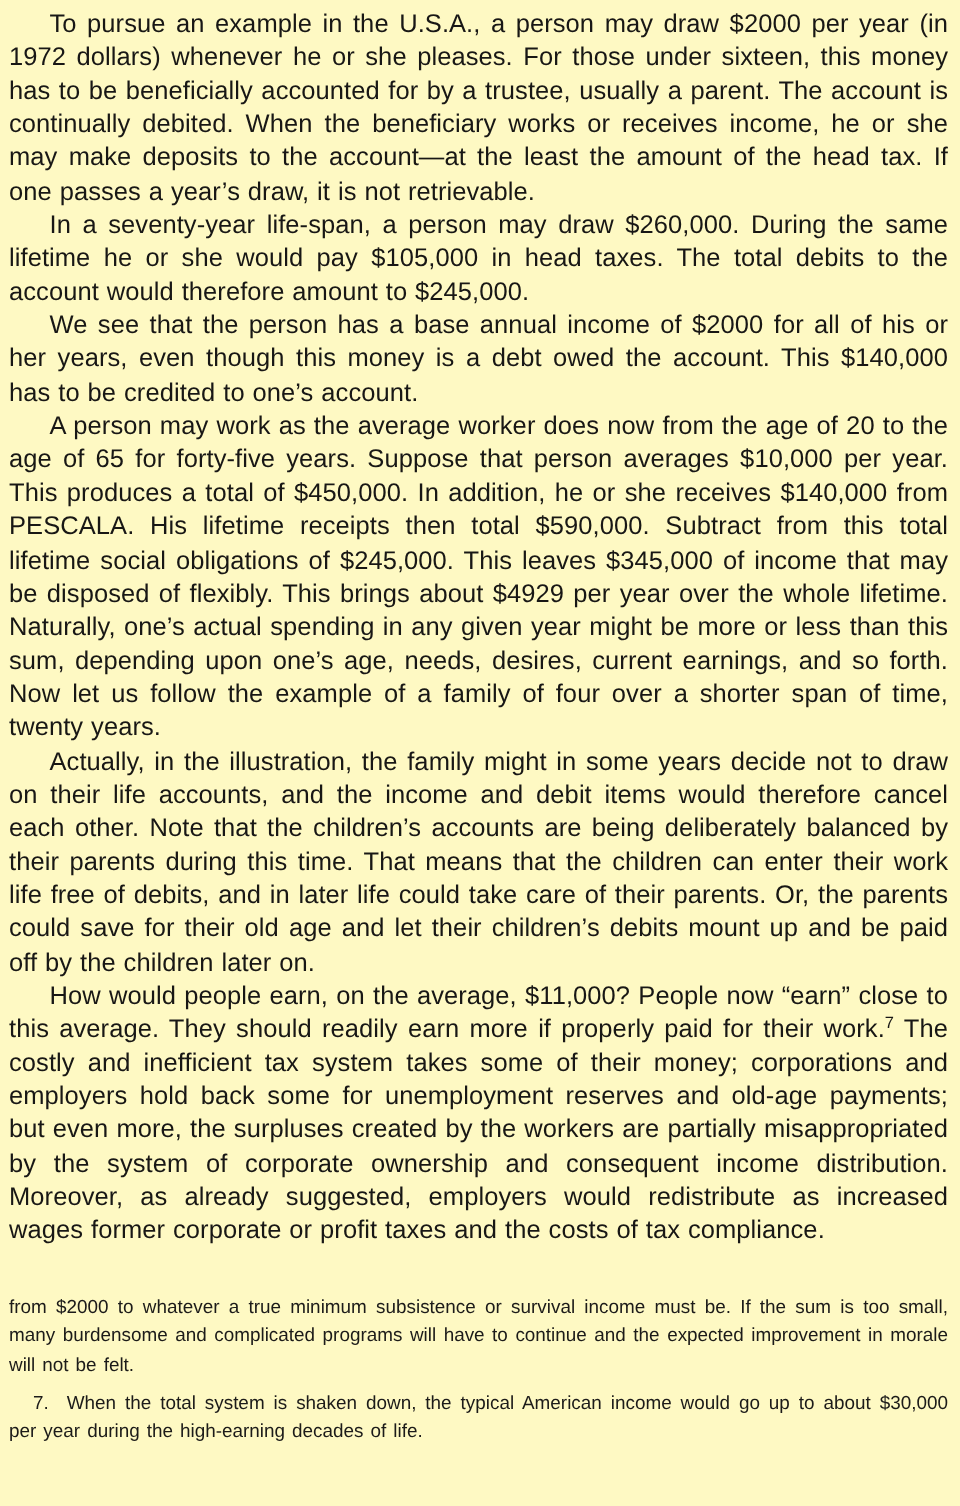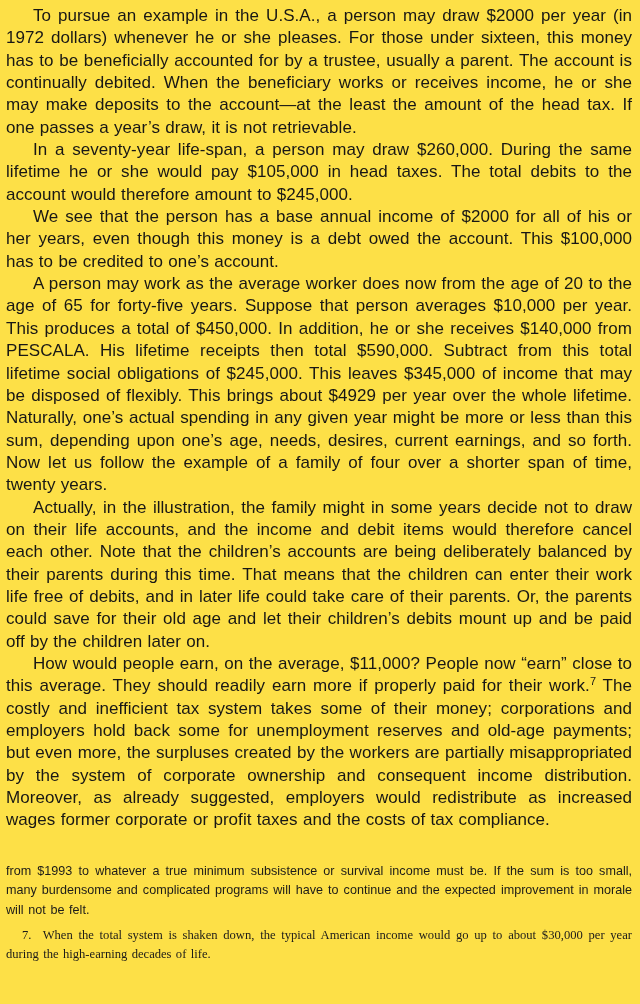--- a/index.html
+++ b/index.html
@@ -5,21 +5,21 @@
   html, body {
     margin: 0;
     padding: 0;
     background: #ffffff;
   }
   .page {
     position: relative;
     width: 640px;
     height: 1004px;
     box-sizing: border-box;
-    background: #fde047;
+    background: #fef9c3;
     color: #181715;
     font-family: "Liberation Sans", "DejaVu Sans", sans-serif;
     padding: 5px 8px 0 6px;
     overflow: hidden;
   }
   .body-text p.para {
     margin: 0;
     text-align: justify;
     text-indent: 27px;
     font-size: 17px;
@@ -41,37 +41,36 @@
     color: #1c1b19;
   }
   .footnotes p {
     margin: 0;
     text-align: justify;
     word-spacing: 1.2px;
   }
   .footnotes p.footnote-numbered {
     text-indent: 16px;
     margin-top: 6px;
-    font-family: Liberation Serif, serif;
   }
 </style>
 </head>
 <body>
 
 <div class="page">
 
   <main class="body-text">
     <p class="para">To pursue an example in the U.S.A., a person may draw $2000 per year (in 1972 dollars) whenever he or she pleases. For those under sixteen, this money has to be beneficially accounted for by a trustee, usually a parent. The account is continually debited. When the beneficiary works or receives income, he or she may make deposits to the account—at the least the amount of the head tax. If one passes a year’s draw, it is not retrievable.</p>
     <p class="para">In a seventy-year life-span, a person may draw $260,000. During the same lifetime he or she would pay $105,000 in head taxes. The total debits to the account would therefore amount to $245,000.</p>
-    <p class="para">We see that the person has a base annual income of $2000 for all of his or her years, even though this money is a debt owed the account. This $100,000 has to be credited to one’s account.</p>
+    <p class="para">We see that the person has a base annual income of $2000 for all of his or her years, even though this money is a debt owed the account. This $140,000 has to be credited to one’s account.</p>
     <p class="para">A person may work as the average worker does now from the age of 20 to the age of 65 for forty-five years. Suppose that person averages $10,000 per year. This produces a total of $450,000. In addition, he or she receives $140,000 from PESCALA. His lifetime receipts then total $590,000. Subtract from this total lifetime social obligations of $245,000. This leaves $345,000 of income that may be disposed of flexibly. This brings about $4929 per year over the whole lifetime. Naturally, one’s actual spending in any given year might be more or less than this sum, depending upon one’s age, needs, desires, current earnings, and so forth. Now let us follow the example of a family of four over a shorter span of time, twenty years.</p>
     <p class="para">Actually, in the illustration, the family might in some years decide not to draw on their life accounts, and the income and debit items would therefore cancel each other. Note that the children’s accounts are being deliberately balanced by their parents during this time. That means that the children can enter their work life free of debits, and in later life could take care of their parents. Or, the parents could save for their old age and let their children’s debits mount up and be paid off by the children later on.</p>
     <p class="para">
       <span>How would people earn, on the average, $11,000? People now “earn” close to this average. They should readily earn more if properly paid for their work.</span><sup class="fn-ref">7</sup><span> The costly and inefficient tax system takes some of their money; corporations and employers hold back some for unemployment reserves and old-age payments; but even more, the surpluses created by the workers are partially misappropriated by the system of corporate ownership and consequent income distribution. Moreover, as already suggested, employers would redistribute as increased wages former corporate or profit taxes and the costs of tax compliance.</span>
     </p>
   </main>
 
   <footer class="footnotes">
-    <p class="footnote-continuation">from $1993 to whatever a true minimum subsistence or survival income must be. If the sum is too small, many burdensome and complicated programs will have to continue and the expected improvement in morale will not be felt.</p>
+    <p class="footnote-continuation">from $2000 to whatever a true minimum subsistence or survival income must be. If the sum is too small, many burdensome and complicated programs will have to continue and the expected improvement in morale will not be felt.</p>
     <p class="footnote-numbered">7.&nbsp; When the total system is shaken down, the typical American income would go up to about $30,000 per year during the high-earning decades of life.</p>
   </footer>
 
 </div>
 
 </body></html>

